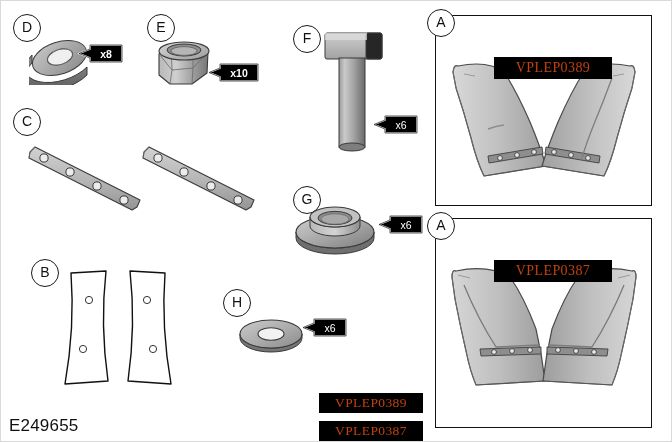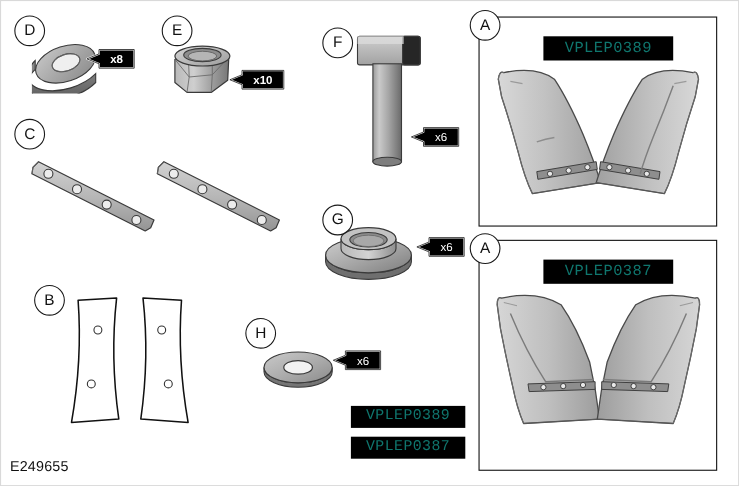--- a/index.html
+++ b/index.html
@@ -16,30 +16,30 @@
   .balloon{position:absolute;width:26px;height:26px;border:1.6px solid #1a1a1a;
            border-radius:50%;background:#fff;color:#111;font-size:14px;
            line-height:24px;text-align:center;font-weight:400;z-index:40;
            font-family:"Liberation Sans",sans-serif;}
 
   
   .qty{position:absolute;height:19px;z-index:35;display:block;}
   .qty svg{display:block;overflow:visible;}
 
   
-  .plate{position:absolute;background:#000;color:#0f766e;font-size:13.5px;
+  .plate{position:absolute;background:#000;color:#c2410c;font-size:13.5px;
          letter-spacing:.4px;text-align:center;line-height:20px;height:20px;
-         padding:0 7px;z-index:30;font-family:Liberation Mono, monospace;
-         white-space:nowrap;}
+         padding:0 7px;z-index:30;font-family:Liberation Serif, serif;
+         white-space:nowrap;margin-top:24px;}
 
   
   .panel{position:absolute;border:1.4px solid #111;background:#fff;box-sizing:border-box;}
 
   
-  #drawing-id{position:absolute;left:8px;top:415px;font-size:13px;color:#111;
+  #drawing-id{position:absolute;left:8px;top:415px;font-size:17px;color:#111;
               letter-spacing:.2px;}
 
   svg{shape-rendering:geometricPrecision;}
 </style>
 </head>
 <body>
 
 <div id="sheet">
 
   <div class="balloon" style="left:12px;top:13px;">D</div>

